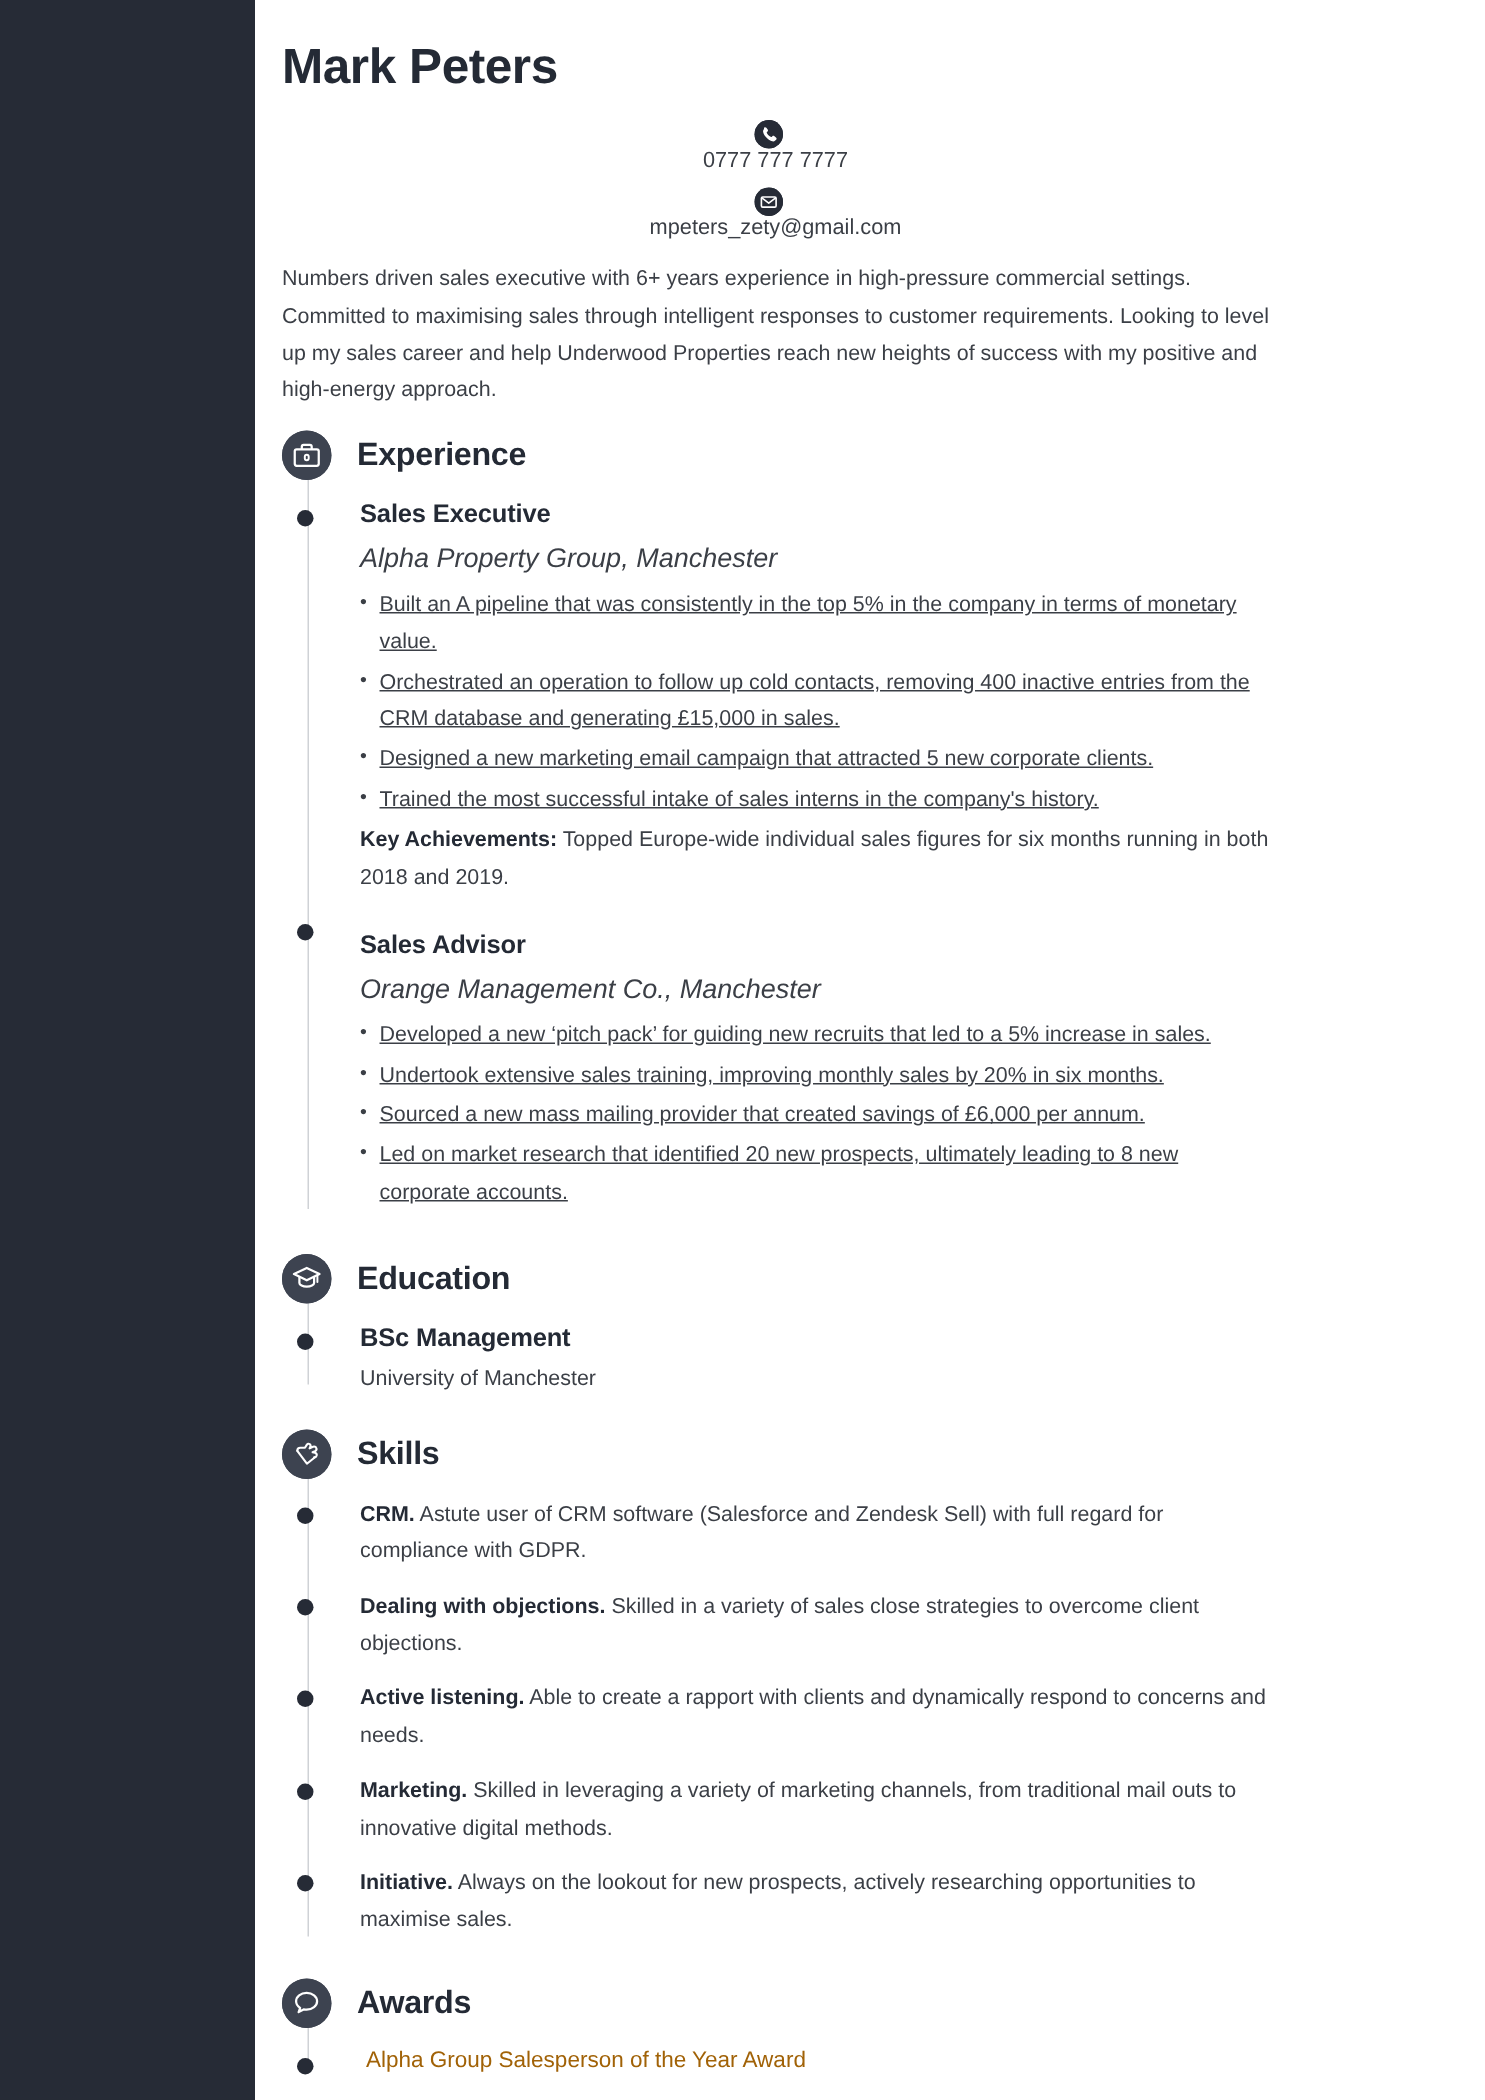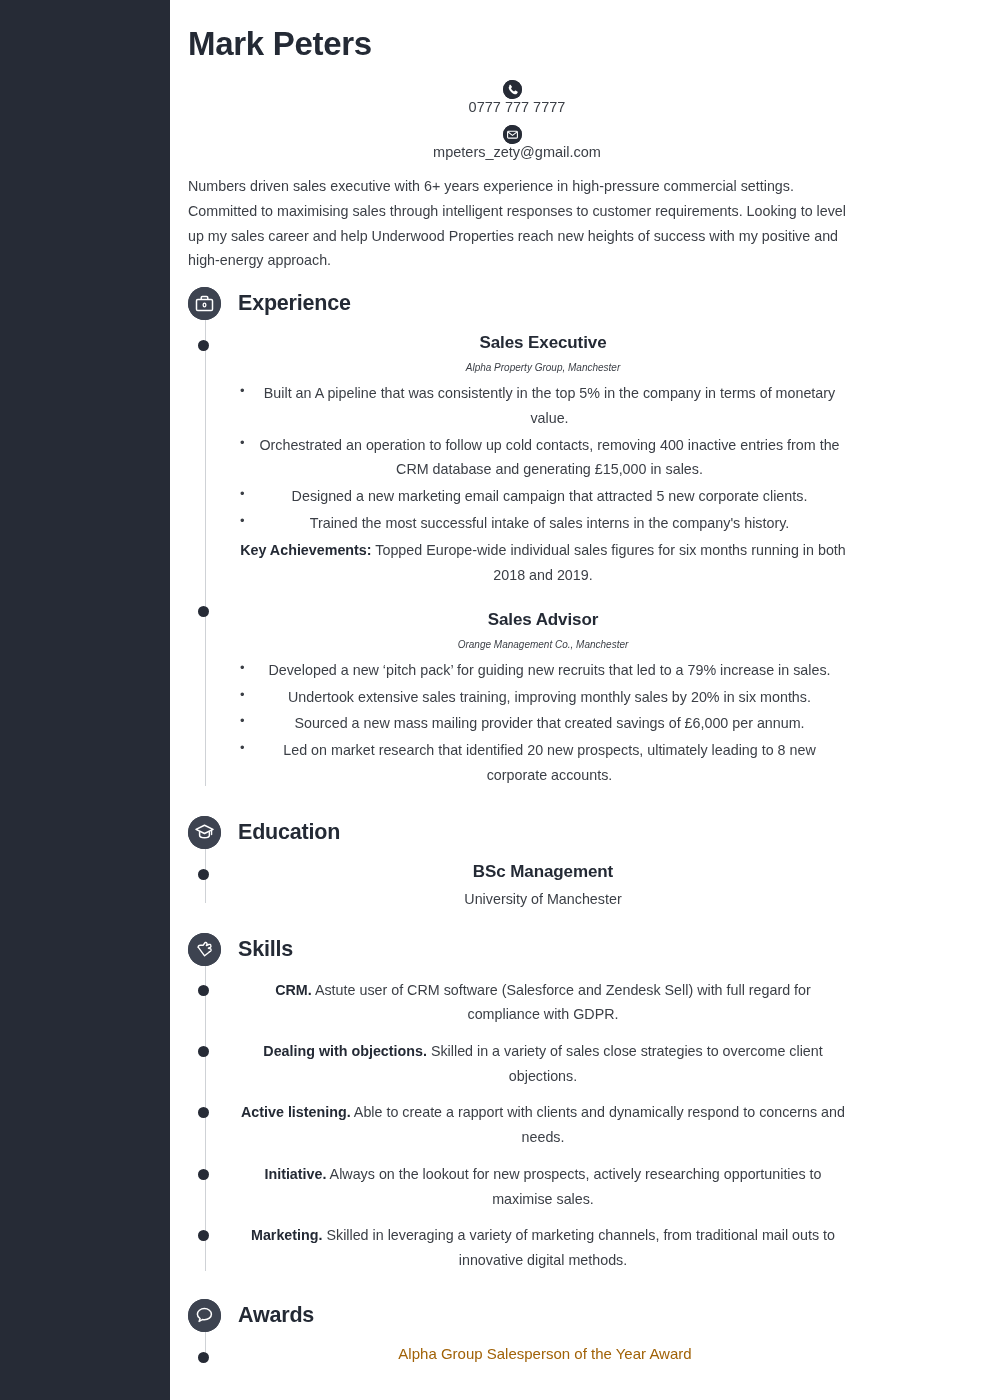--- a/index.html
+++ b/index.html
@@ -118,21 +118,20 @@
     font-weight: bold;
     color: #242a35;
     margin-left: 17px;
     letter-spacing: -0.2px;
   }
 
   
   .timeline {
     position: relative;
     padding-left: 52px;
-    text-align: center;
   }
   .timeline::before {
     content: "";
     position: absolute;
     left: 16.5px;
     top: -12px;
     bottom: 8px;
     width: 1.5px;
     background: #cfd2d6;
   }
@@ -152,29 +151,30 @@
     background: #262b36;
   }
   .job-title {
     font-size: 17px;
     font-weight: bold;
     color: #242a35;
     margin: 0 0 9px 0;
     letter-spacing: -0.1px;
   }
   .job-sub {
-    font-size: 10px;
+    font-size: 18px;
     font-style: italic;
     color: #3b3f46;
     margin: 0 0 8px 0;
   }
   ul.bullets {
     list-style: none;
     margin: 0;
     padding: 0;
+    text-decoration: underline;
   }
   ul.bullets li {
     position: relative;
     padding-left: 13px;
     font-size: 14.3px;
     line-height: 1.73;
     color: #3b3f46;
     margin-bottom: 2px;
   }
   ul.bullets li::before {
@@ -315,21 +315,21 @@
               <li>Designed a new marketing email campaign that attracted 5 new corporate clients.</li>
               <li>Trained the most successful intake of sales interns in the company's history.</li>
             </ul>
             <div class="key-ach"><b>Key Achievements:</b><span> Topped Europe-wide individual sales figures for six months running in both 2018 and 2019.</span></div>
           </div>
 
           <div class="entry" style="padding-top:18px;">
             <div class="job-title">Sales Advisor</div>
             <div class="job-sub">Orange Management Co., Manchester</div>
             <ul class="bullets">
-              <li>Developed a new ‘pitch pack’ for guiding new recruits that led to a 79% increase in sales.</li>
+              <li>Developed a new ‘pitch pack’ for guiding new recruits that led to a 5% increase in sales.</li>
               <li>Undertook extensive sales training, improving monthly sales by 20% in six months.</li>
               <li>Sourced a new mass mailing provider that created savings of £6,000 per annum.</li>
               <li>Led on market research that identified 20 new prospects, ultimately leading to 8 new corporate accounts.</li>
             </ul>
           </div>
 
         </div>
       </div>
 
       <div class="section" style="margin-top:22px;">
@@ -362,22 +362,22 @@
               <path d="M10.2 14.2l6.4 8.6 5.4-4.3" fill="none" stroke="#ffffff" stroke-width="1.4" stroke-linejoin="round" stroke-linecap="round"></path>
             </svg>
           </span>
           <span class="section-title">Skills</span>
         </div>
 
         <div class="timeline">
           <div class="skill-item"><b>CRM.</b><span> Astute user of CRM software (Salesforce and Zendesk Sell) with full regard for compliance with GDPR.</span></div>
           <div class="skill-item"><b>Dealing with objections.</b><span> Skilled in a variety of sales close strategies to overcome client objections.</span></div>
           <div class="skill-item"><b>Active listening.</b><span> Able to create a rapport with clients and dynamically respond to concerns and needs.</span></div>
+          <div class="skill-item"><b>Marketing.</b><span> Skilled in leveraging a variety of marketing channels, from traditional mail outs to innovative digital methods.</span></div>
           <div class="skill-item"><b>Initiative.</b><span> Always on the lookout for new prospects, actively researching opportunities to maximise sales.</span></div>
-          <div class="skill-item"><b>Marketing.</b><span> Skilled in leveraging a variety of marketing channels, from traditional mail outs to innovative digital methods.</span></div>
         </div>
       </div>
 
       <div class="section" style="margin-top:20px;">
         <div class="section-head">
           <span class="section-icon">
             <svg width="33" height="33" viewBox="0 0 33 33">
               <circle cx="16.5" cy="16.5" r="16.5" fill="#3d4350"></circle>
               <path d="M16.4 9.6c3.9 0 7 2.5 7 5.6s-3.1 5.6-7 5.6c-.7 0-1.4-.1-2-.2l-3.3 1.8 1-2.8c-1.6-1-2.7-2.6-2.7-4.4 0-3.1 3.1-5.6 7-5.6z" fill="none" stroke="#ffffff" stroke-width="1.5" stroke-linejoin="round"></path>
             </svg>

